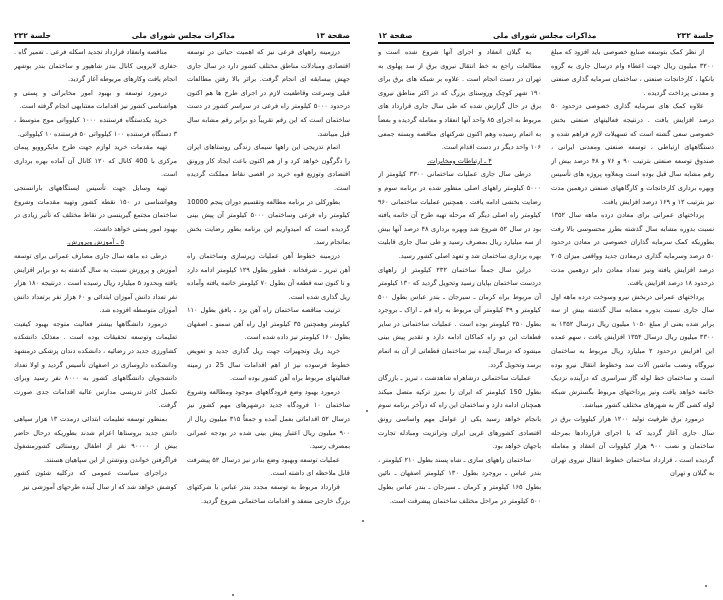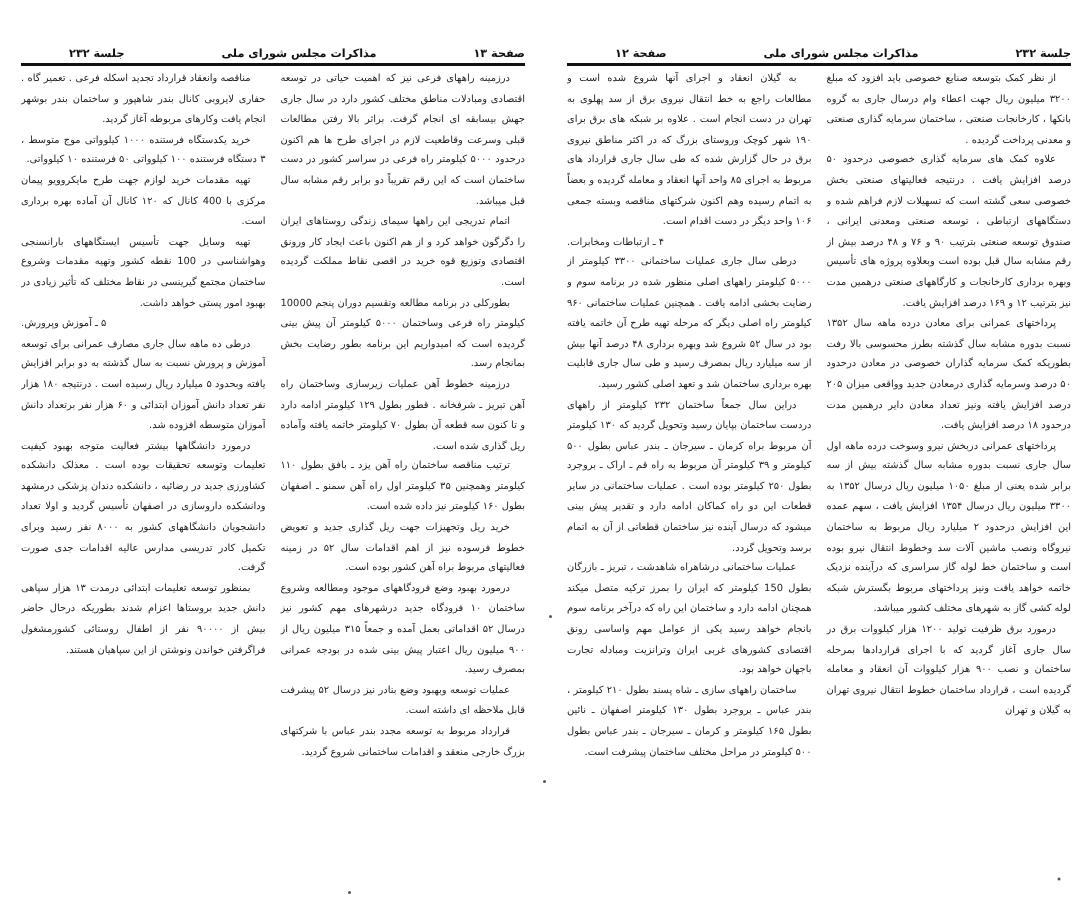--- a/index.html
+++ b/index.html
@@ -10,31 +10,31 @@
     .spread { position: absolute; left: 0; top: 0; width: 723px; height: 600px; }
     .page { position: absolute; top: 0; height: 600px; }
     .page-left { left: 14px; width: 336px; }
     .page-right { left: 378px; width: 336px; }
     .header {
       position: absolute; top: 26px; left: 0; right: 0; height: 14px;
       display: flex; justify-content: space-between; align-items: flex-end;
       direction: rtl; font-size: 7.5px; font-weight: bold; color: #111;
       border-bottom: 2px solid #111; padding-bottom: 2px;
     }
-    .header span { white-space: nowrap; margin-left: 32px; }
+    .header span { white-space: nowrap; }
     .columns {
       position: absolute; top: 46px; left: 0; right: 0; bottom: 0;
       display: flex; direction: rtl; gap: 10px;
     }
     .col {
       flex: 1; direction: rtl; text-align: justify; font-size: 6.6px;
       line-height: 13.6px; color: #222; overflow: hidden;
     }
     .col p { margin: 0; text-indent: 10px; }
-    .col p.center { text-align: left; text-indent: 0; }
+    .col p.center { text-align: center; text-indent: 0; text-decoration: underline; }
     .speck { position: absolute; width: 2px; height: 2px; background: #555; border-radius: 1px; }
   </style>
 </head>
 <body>
 
 <div class="spread">
 
   <div class="page page-left">
     <div class="header">
       <span>صفحة ۱۳</span>
@@ -42,34 +42,36 @@
       <span>جلسة ۲۳۲</span>
     </div>
     <div class="columns">
 
       <div class="col">
         <p>درزمینه راههای فرعی نیز که اهمیت حیاتی در توسعه اقتصادی ومبادلات مناطق مختلف کشور دارد در سال جاری جهش بیسابقه ای انجام گرفت. براثر بالا رفتن مطالعات قبلی وسرعت وقاطعیت لازم در اجرای طرح ها هم اکنون درحدود ۵۰۰۰ کیلومتر راه فرعی در سراسر کشور در دست ساختمان است که این رقم تقریباً دو برابر رقم مشابه سال قبل میباشد.</p>
         <p>اتمام تدریجی این راهها سیمای زندگی روستاهای ایران را دگرگون خواهد کرد و از هم اکنون باعث ایجاد کار ورونق اقتصادی وتوزیع قوه خرید در اقصی نقاط مملکت گردیده است.</p>
         <p>بطورکلی در برنامه مطالعه وتقسیم دوران پنجم 10000 کیلومتر راه فرعی وساختمان ۵۰۰۰ کیلومتر آن پیش بینی گردیده است که امیدواریم این برنامه بطور رضایت بخش بمانجام رسد.</p>
         <p>درزمینه خطوط آهن عملیات زیرسازی وساختمان راه آهن تبریز ـ شرفخانه . قطور بطول ۱۲۹ کیلومتر ادامه دارد و تا کنون سه قطعه آن بطول ۷۰ کیلومتر خاتمه یافته وآماده ریل گذاری شده است.</p>
         <p>ترتیب مناقصه ساختمان راه آهن یزد ـ بافق بطول ۱۱۰ کیلومتر وهمچنین ۳۵ کیلومتر اول راه آهن سمنو ـ اصفهان بطول ۱۶۰ کیلومتر نیز داده شده است.</p>
-        <p>خرید ریل وتجهیزات جهت ریل گذاری جدید و تعویض خطوط فرسوده نیز از اهم اقدامات سال ۵۲ در زمینه فعالیتهای مربوط براه آهن کشور بوده است.</p>
+        <p>خرید ریل وتجهیزات جهت ریل گذاری جدید و تعویض خطوط فرسوده نیز از اهم اقدامات سال 25 در زمینه فعالیتهای مربوط براه آهن کشور بوده است.</p>
         <p>درمورد بهبود وضع فرودگاههای موجود ومطالعه وشروع ساختمان ۱۰ فرودگاه جدید درشهرهای مهم کشور نیز درسال ۵۲ اقداماتی بعمل آمده و جمعاً ۳۱۵ میلیون ریال از ۹۰۰ میلیون ریال اعتبار پیش بینی شده در بودجه عمرانی بمصرف رسید.</p>
         <p>عملیات توسعه وبهبود وضع بنادر نیز درسال ۵۲ پیشرفت قابل ملاحظه ای داشته است.</p>
         <p>قرارداد مربوط به توسعه مجدد بندر عباس با شرکتهای بزرگ خارجی منعقد و اقدامات ساختمانی شروع گردید.</p>
       </div>
       <div class="col">
         <p>مناقصه وانعقاد قرارداد تجدید اسکله فرعی . تعمیر گاه . حفاری لایروبی کانال بندر شاهپور و ساختمان بندر بوشهر انجام یافت وکارهای مربوطه آغاز گردید.</p>
+        <p>درمورد توسعه و بهبود امور مخابراتی و پستی و هواشناسی کشور نیز اقدامات معتنابهی انجام گرفته است.</p>
         <p>خرید یکدستگاه فرستنده ۱۰۰۰ کیلوواتی موج متوسط ، ۳ دستگاه فرستنده ۱۰۰ کیلوواتی ۵۰ فرستنده ۱۰ کیلوواتی.</p>
         <p>تهیه مقدمات خرید لوازم جهت طرح مایکروویو پیمان مرکزی با 400 کانال که ۱۲۰ کانال آن آماده بهره برداری است.</p>
-        <p>تهیه وسایل جهت تأسیس ایستگاههای بارانسنجی وهواشناسی در 100 نقطه کشور وتهیه مقدمات وشروع ساختمان مجتمع گیرینسی در نقاط مختلف که تأثیر زیادی در بهبود امور پستی خواهد داشت.</p>
+        <p>تهیه وسایل جهت تأسیس ایستگاههای بارانسنجی وهواشناسی در ۱۵۰ نقطه کشور وتهیه مقدمات وشروع ساختمان مجتمع گیرینسی در نقاط مختلف که تأثیر زیادی در بهبود امور پستی خواهد داشت.</p>
         <p class="center">۵ ـ آموزش وپرورش.</p>
         <p>درطی ده ماهه سال جاری مصارف عمرانی برای توسعه آموزش و پرورش نسبت به سال گذشته به دو برابر افزایش یافته وبحدود ۵ میلیارد ریال رسیده است . درنتیجه ۱۸۰ هزار نفر تعداد دانش آموزان ابتدائی و ۶۰ هزار نفر برتعداد دانش آموزان متوسطه افزوده شد.</p>
         <p>درمورد دانشگاهها بیشتر فعالیت متوجه بهبود کیفیت تعلیمات وتوسعه تحقیقات بوده است . معذلک دانشکده کشاورزی جدید در رضائیه ، دانشکده دندان پزشکی درمشهد ودانشکده داروسازی در اصفهان تأسیس گردید و اولا تعداد دانشجویان دانشگاههای کشور به ۸۰۰۰ نفر رسید وبرای تکمیل کادر تدریسی مدارس عالیه اقدامات جدی صورت گرفت.</p>
         <p>بمنظور توسعه تعلیمات ابتدائی درمدت ۱۳ هزار سپاهی دانش جدید بروستاها اعزام شدند بطوریکه درحال حاضر بیش از ۹۰۰۰۰ نفر از اطفال روستائی کشورمشغول فراگرفتن خواندن ونوشتن از این سپاهیان هستند.</p>
+        <p>دراجرای سیاست عمومی که درکلیه شئون کشور کوشش خواهد شد که از سال آینده طرحهای آموزشی نیز</p>
       </div>
     </div>
   </div>
 
   <div class="page page-right">
     <div class="header">
       <span>جلسة ۲۳۲</span>
       <span>مذاکرات مجلس شورای ملی</span>
       <span>صفحة ۱۲</span>
     </div>

